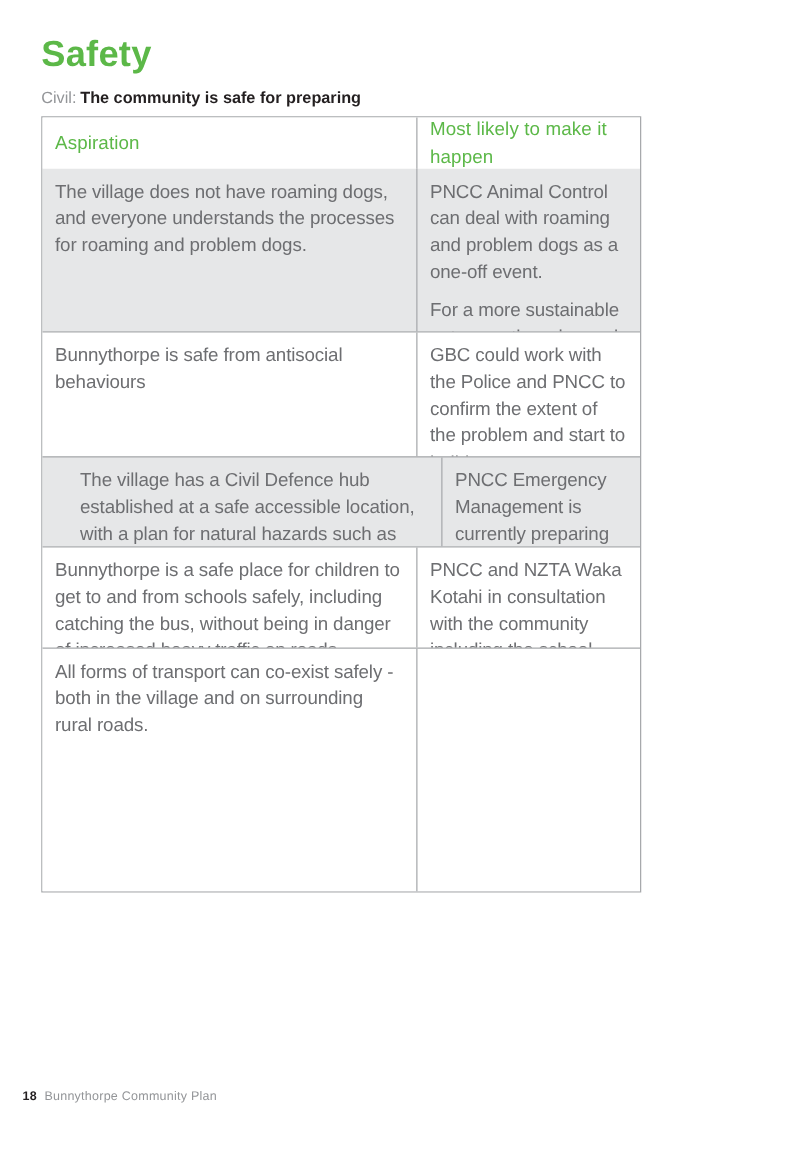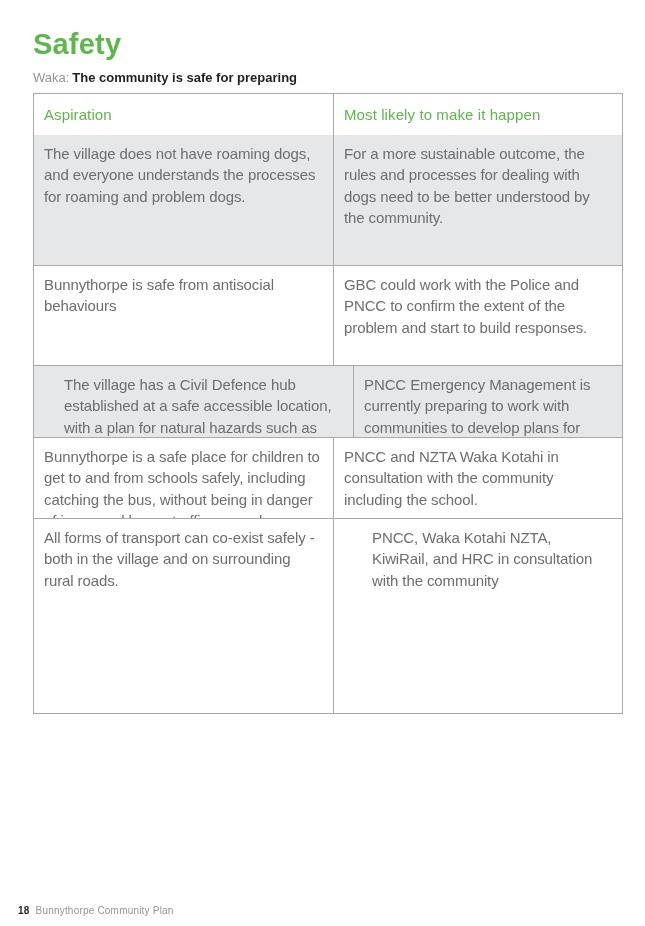--- a/index.html
+++ b/index.html
@@ -38,21 +38,21 @@
     margin-right: 3px;
   }
   .goal-text {
     color: var(--dark, #231f20);
     font-weight: 700;
   }
   .table {
     position: absolute;
     left: 33px;
     top: 93px;
-    width: 590px;
+    width: 480px;
     border: 1px solid var(--border, #a7a9ac);
     background: #ffffff;
   }
   .trow {
     display: flex;
     border-top: 1px solid var(--border, #a7a9ac);
     background: #ffffff;
   }
   .trow:first-child { border-top: none; }
   .trow.shaded { background: var(--shade, #e6e7e8); }
@@ -78,21 +78,21 @@
     font-size: 15px;
     font-weight: 400;
     letter-spacing: 0.1px;
     color: var(--green, #5cb848);
     padding-top: 0;
     padding-bottom: 0;
   }
   .footer {
     position: absolute;
     left: 18px;
-    top: 905px;
+    top: 872px;
     font-size: 10px;
     letter-spacing: 0.2px;
   }
   .footer .page-num {
     font-weight: 700;
     color: var(--dark, #231f20);
     margin-right: 6px;
   }
   .footer .doc-title {
     font-weight: 400;
@@ -100,34 +100,35 @@
   }
 </style>
 </head>
 <body>
 
 <div class="page">
 
   <h1 class="title">Safety</h1>
 
   <p class="goal">
-    <span class="goal-label">Waka:</span><span class="goal-text">The community is safe for preparing</span>
+    <span class="goal-label">Civil:</span><span class="goal-text">The community is safe for preparing</span>
   </p>
 
   <div class="table">
     <div class="trow header-row">
       <div class="cell left">Aspiration</div>
       <div class="cell right">Most likely to make it happen</div>
     </div>
     <div id="table-body">
         <div class="trow shaded" style="height: 130px;">
           <div class="cell left">
             <p>The village does not have roaming dogs, and everyone understands the processes for roaming and problem dogs.</p>
           </div>
           <div class="cell right">
+            <p>PNCC Animal Control can deal with roaming and problem dogs as a one-off event.</p>
             <p>For a more sustainable outcome, the rules and processes for dealing with dogs need to be better understood by the community.</p>
           </div>
         </div>
         <div class="trow" style="height: 100px;">
           <div class="cell left">
             <p>Bunnythorpe is safe from antisocial behaviours</p>
           </div>
           <div class="cell right">
             <p>GBC could work with the Police and PNCC to confirm the extent of the problem and start to build responses.</p>
           </div>
@@ -145,23 +146,20 @@
             <p>Bunnythorpe is a safe place for children to get to and from schools safely, including catching the bus, without being in danger of increased heavy traffic on roads.</p>
           </div>
           <div class="cell right">
             <p>PNCC and NZTA Waka Kotahi in consultation with the community including the school.</p>
           </div>
         </div>
         <div class="trow" style="height: 195px; gap: 28px;">
           <div class="cell left">
             <p>All forms of transport can co-exist safely - both in the village and on surrounding rural roads.</p>
           </div>
-          <div class="cell right">
-            <p>PNCC, Waka Kotahi NZTA, KiwiRail, and HRC in consultation with the community</p>
-          </div>
         </div>
       </div>
   </div>
 
   <div class="footer">
     <span class="page-num">18</span><span class="doc-title">Bunnythorpe Community Plan</span>
   </div>
 
 </div>
 

